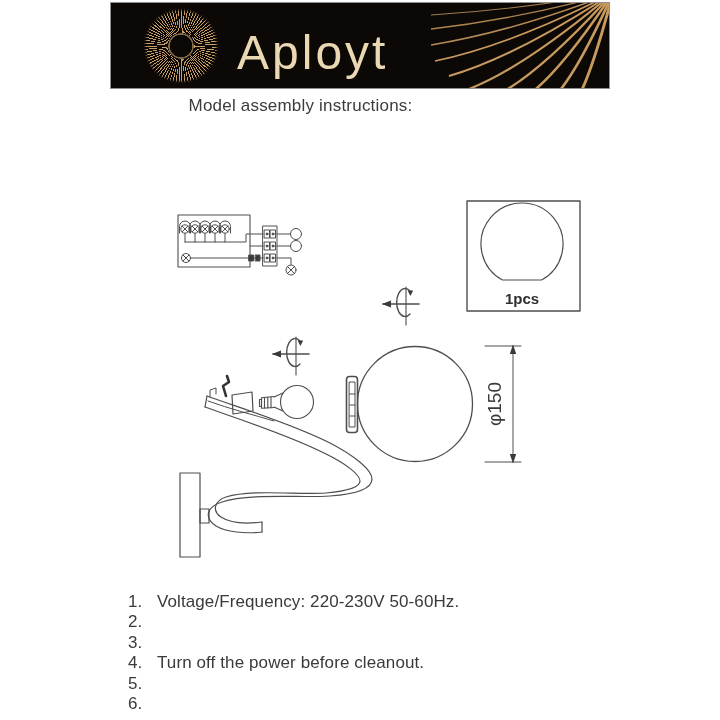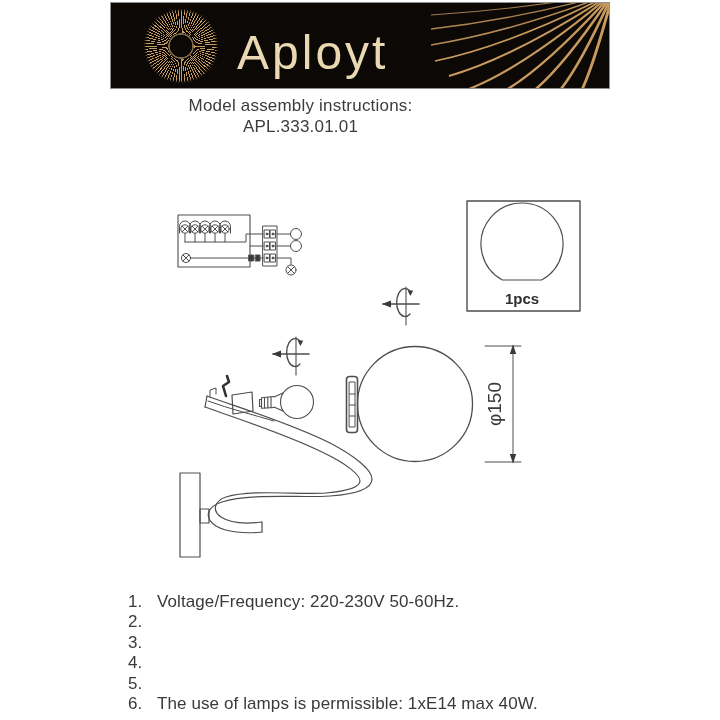--- a/index.html
+++ b/index.html
@@ -54,21 +54,20 @@
       <path d="M182 -10 Q 106 74 62 94" stroke-width="2.3"></path>
       <path d="M182 -10 Q 122 80 88 98" stroke-width="2.5"></path>
       <path d="M182 -10 Q 140 84 116 100" stroke-width="2.7"></path>
       <path d="M182 -10 Q 156 88 142 101" stroke-width="2.9"></path>
     </g>
   </svg>
 </div>
 
 <div class="title-block">
   <div>Model assembly instructions:</div>
-  <div>APL.333.01.01</div>
 </div>
 
 <svg class="drawing" viewBox="0 0 440 400" font-family="Liberation Sans, sans-serif">
   <g fill="none" stroke="#4e4e4e" stroke-width="1.1" stroke-linecap="round" stroke-linejoin="round">
 
     <g>
       <rect x="28" y="35" width="72" height="52"></rect>
 
       <g stroke-width="1">
         <path d="M29.5 53 V46.5 A5.5 5.5 0 0 1 40.5 46.5 V53"></path>
@@ -194,21 +193,21 @@
     <span class="instr-text">Voltage/Frequency: 220-230V 50-60Hz.</span>
   </div>
   <div class="instr-row">
     <span class="instr-num">2.</span>
   </div>
   <div class="instr-row">
     <span class="instr-num">3.</span>
   </div>
   <div class="instr-row">
     <span class="instr-num">4.</span>
+    <span class="instr-text">Turn off the power before cleanout.</span>
   </div>
   <div class="instr-row">
     <span class="instr-num">5.</span>
   </div>
   <div class="instr-row">
     <span class="instr-num">6.</span>
-    <span class="instr-text">The use of lamps is permissible: 1xE14 max 40W.</span>
   </div>
 </div>
 
 </body></html>

